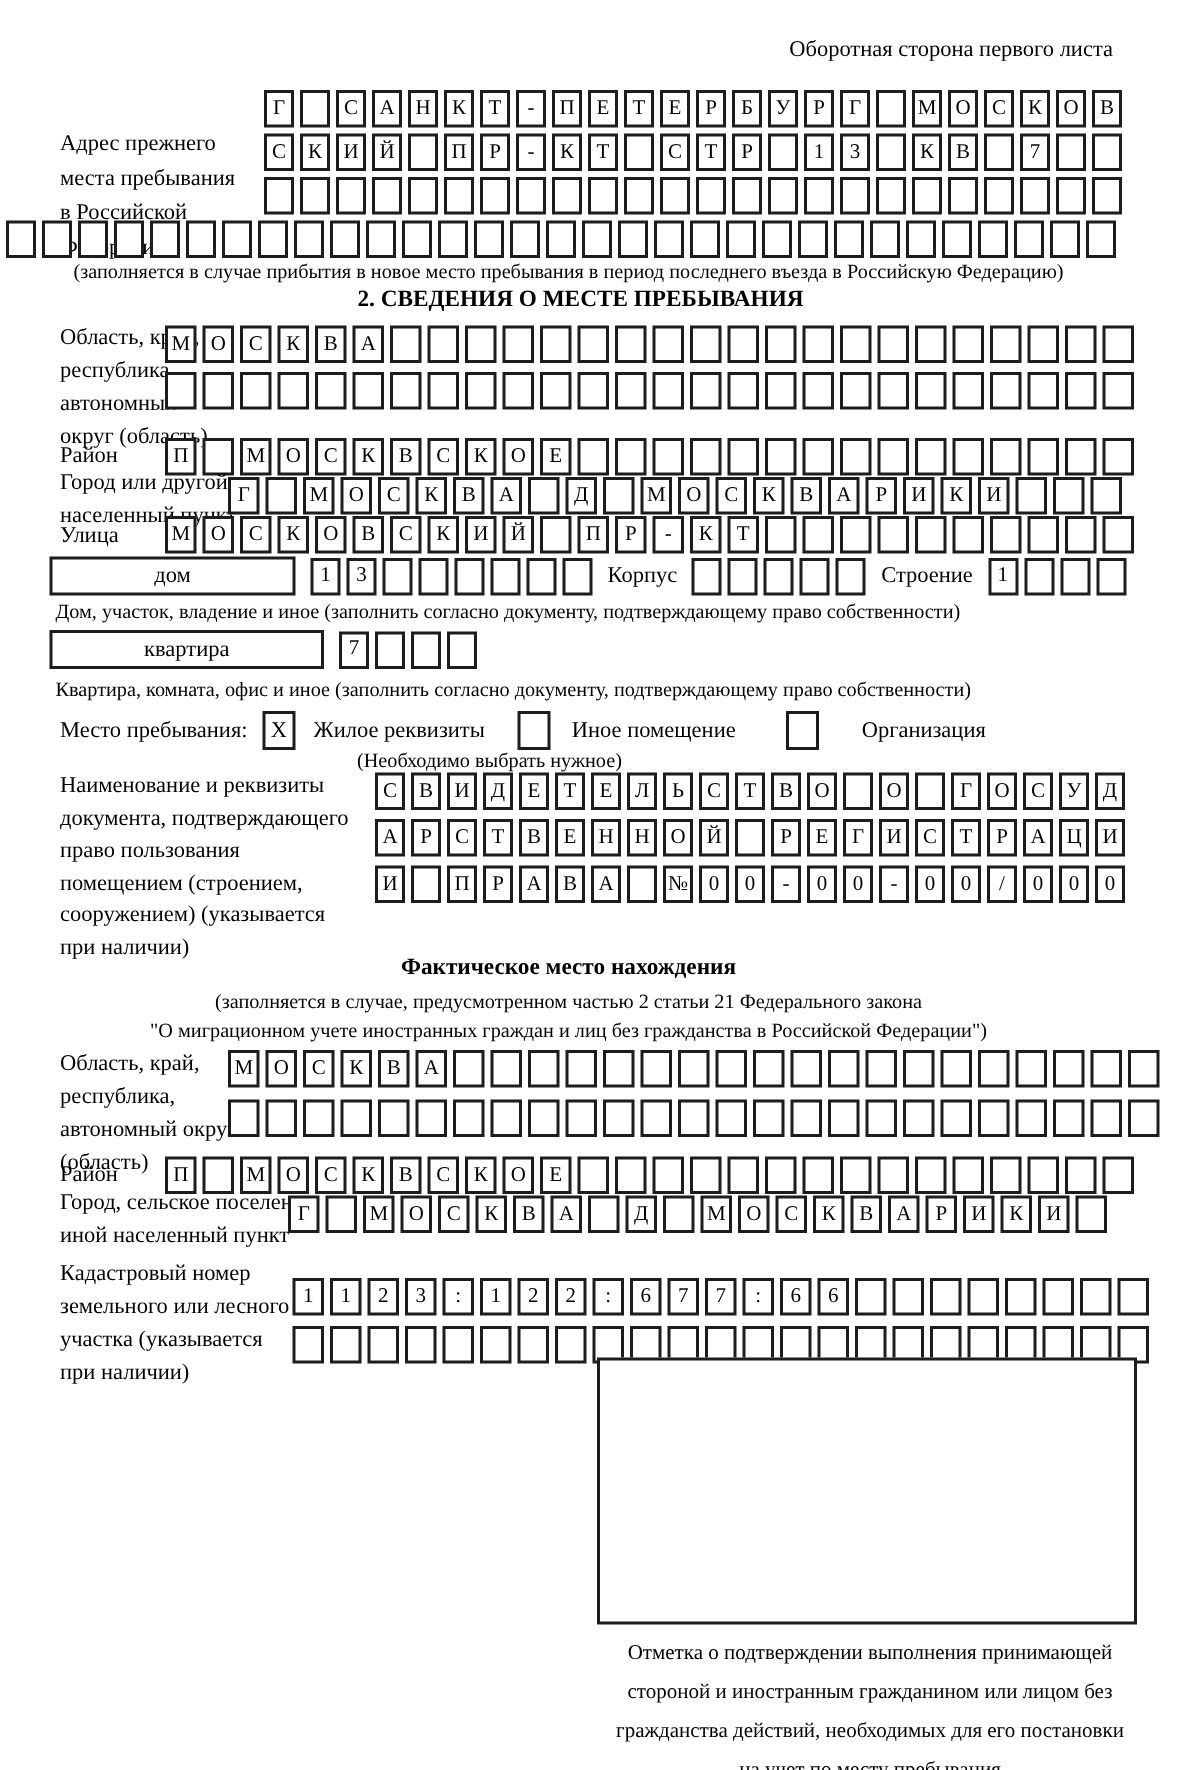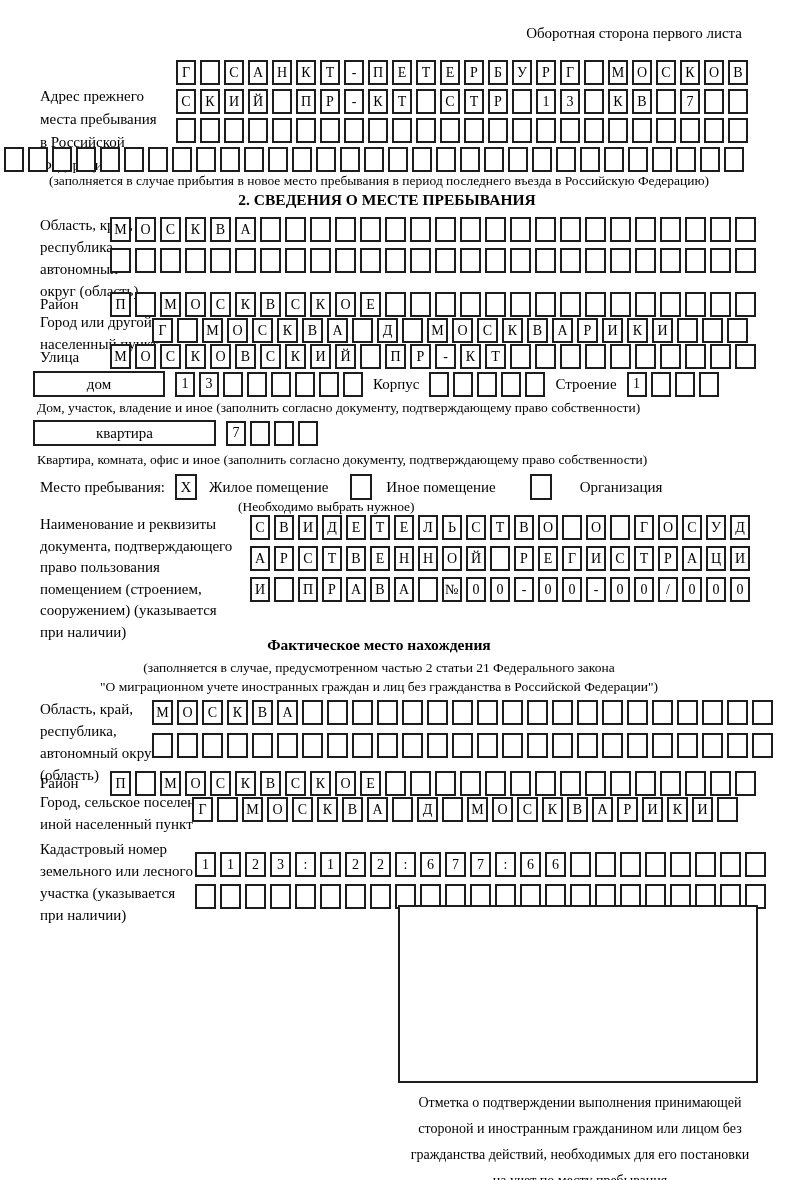--- a/index.html
+++ b/index.html
@@ -309,21 +309,21 @@
     <div class="cell"></div>
     <div class="cell"></div>
     <div class="cell"></div>
     <div class="cell"></div>
     <div class="cell"></div>
     <div class="cell"></div>
     <div class="cell"></div>
   </div>
 
 <div class="abs row" style="left:33px; top:371px; gap:10px;">
-  <div class="label-box" style="width:132px;">дом</div>
+  <div class="label-box" style="width:164px;">дом</div>
   <div class="cells">
       <div class="cell">1</div>
       <div class="cell">3</div>
       <div class="cell"></div>
       <div class="cell"></div>
       <div class="cell"></div>
       <div class="cell"></div>
       <div class="cell"></div>
       <div class="cell"></div>
     </div>
@@ -352,21 +352,21 @@
       <div class="cell"></div>
       <div class="cell"></div>
       <div class="cell"></div>
     </div>
 </div>
 <div class="abs note" style="left:37px; top:452px;">Квартира, комната, офис и иное (заполнить согласно документу, подтверждающему право собственности)</div>
 
 <div class="abs row" style="left:40px; top:474px;">
   <span class="inline-lbl">Место пребывания:</span>
   <span class="checkbox" style="margin-left:10px;">X</span>
-  <span class="inline-lbl" style="margin-left:12px;">Жилое помещение</span>
+  <span class="inline-lbl" style="margin-left:12px;">Жилое реквизиты</span>
   <span class="checkbox" style="margin-left:22px;"></span>
   <span class="inline-lbl" style="margin-left:14px;">Иное помещение</span>
   <span class="checkbox" style="margin-left:34px;"></span>
   <span class="inline-lbl" style="margin-left:28px;">Организация</span>
 </div>
 <div class="abs note" style="left:238px; top:499px;">(Необходимо выбрать нужное)</div>
 
 <div class="abs lbl" style="left:40px; top:514px; line-height:21.5px;">Наименование и реквизиты
 документа, подтверждающего
 право пользования

